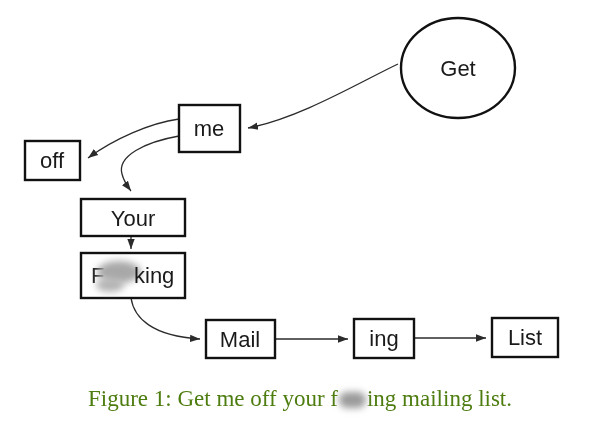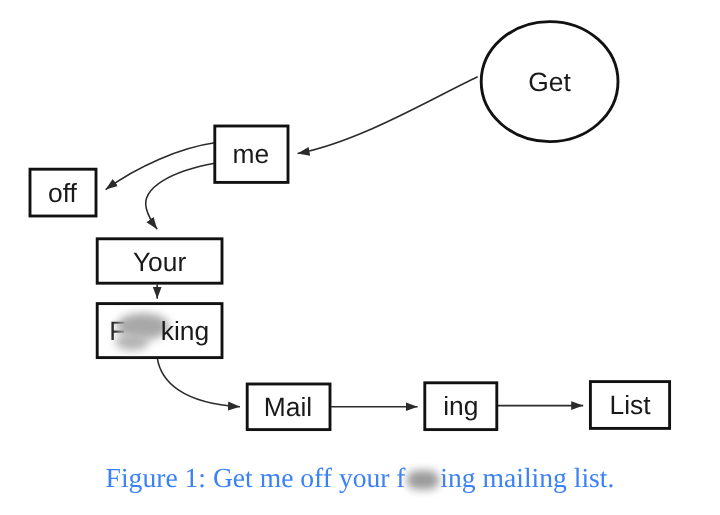--- a/index.html
+++ b/index.html
@@ -36,21 +36,21 @@
     stroke-width: 2.4;
   }
   .caption {
     position: absolute;
     top: 386px;
     left: 0;
     width: 100%;
     text-align: center;
     font-family: "Liberation Serif", serif;
     font-size: 23px;
-    color: #3b82f6;
+    color: #4d7c0f;
     white-space: nowrap;
   }
   .caption-censor {
     display: inline-block;
     width: 27px;
     height: 16px;
     background: #9b9b9b;
     border-radius: 9px;
     filter: blur(3.5px);
     vertical-align: -2px;

